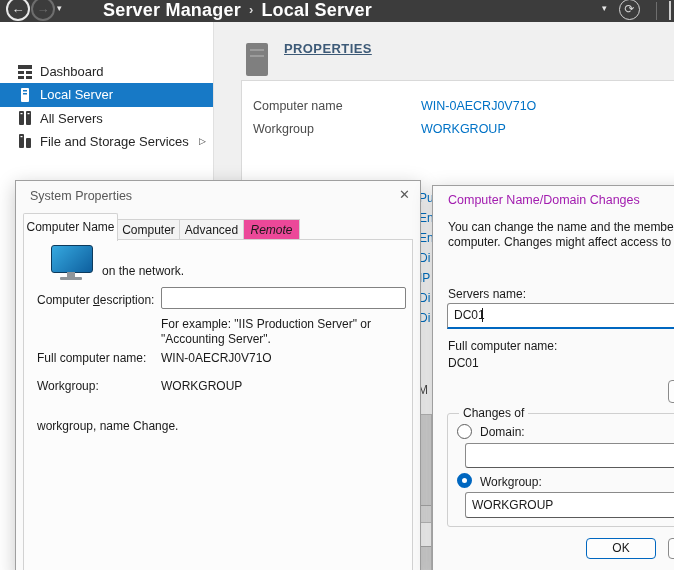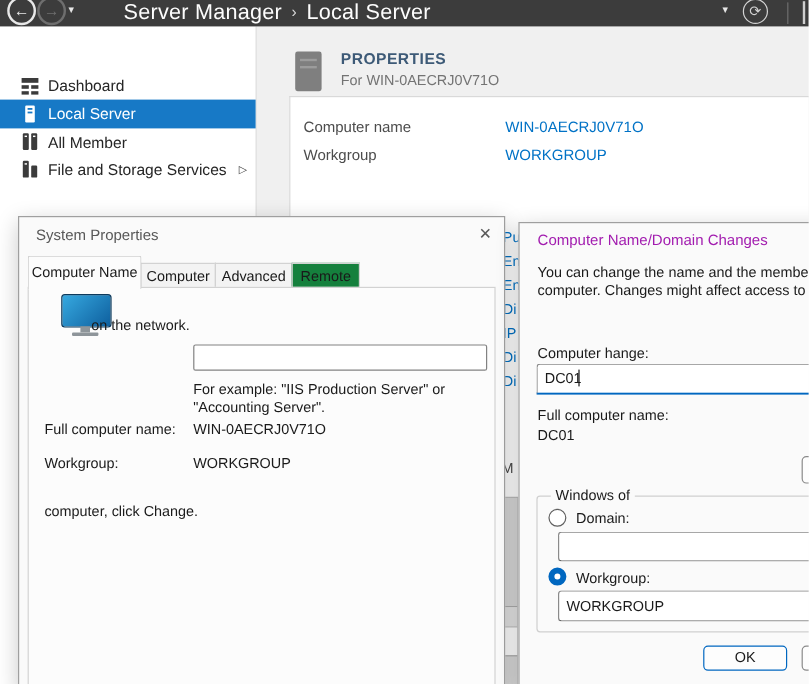--- a/index.html
+++ b/index.html
@@ -3,21 +3,21 @@
 <meta charset="utf-8">
 <style>
   html,body{margin:0;padding:0;}
   #screen{position:relative;width:674px;height:570px;overflow:hidden;
     font-family:"Liberation Sans","DejaVu Sans",sans-serif;background:#f0f0f0;
     -webkit-font-smoothing:antialiased;}
   .abs{position:absolute;white-space:nowrap;}
   
   .topbar{left:0;top:0;width:674px;height:22px;background:#3c3c3c;z-index:2;}
   .navcircle{border-radius:50%;width:20px;height:20px;text-align:center;line-height:19px;font-size:13px;}
-  .bartitle{font-size:18px;font-weight:400;color:#fdfdfd;letter-spacing:.2px;}
+  .bartitle{font-size:18px;font-weight:700;color:#fdfdfd;letter-spacing:.2px;}
   
   .sidebar{left:0;top:22px;width:213px;height:548px;background:#ffffff;}
   .sidediv{left:213px;top:22px;width:1px;height:548px;background:#e0e0e0;}
   .sbitem{left:0;width:213px;height:23px;cursor:default;}
   .sbitem .lbl{position:absolute;left:40px;top:4px;font-size:13px;color:#262626;}
   .sbitem.sel{background:#1779c6;}
   .sbitem.sel .lbl{color:#ffffff;}
   .sbicon{position:absolute;left:17px;top:3px;width:16px;height:16px;}
   
   .panel{left:241px;top:80px;width:433px;height:490px;background:#ffffff;
@@ -80,39 +80,38 @@
     <span class="lbl">Local Server</span>
   </div>
 
   <div class="abs sbitem" style="top:107px;">
     <svg class="sbicon" viewBox="0 0 16 16">
       <rect x="2" y="1" width="5" height="14" rx="1" fill="#3b3b3b"></rect>
         <rect x="9" y="1" width="5" height="14" rx="1" fill="#3b3b3b"></rect>
       <rect x="3.5" y="3" width="2" height="1.2" fill="#fff"></rect>
         <rect x="10.5" y="3" width="2" height="1.2" fill="#fff"></rect>
       </svg>
-    <span class="lbl">All Member</span>
+    <span class="lbl">All Servers</span>
   </div>
 
   <div class="abs sbitem" style="top:130px;padding-left:12px;">
     <svg class="sbicon" viewBox="0 0 16 16">
       <rect x="2" y="1" width="5" height="14" rx="1" fill="#3b3b3b"></rect>
         <rect x="9" y="5" width="5" height="10" rx="1" fill="#3b3b3b"></rect>
       <rect x="3.5" y="3" width="2" height="1.2" fill="#fff"></rect>
       </svg>
     <span class="lbl">File and Storage Services</span>
     <span style="position:absolute;left:199px;top:6px;font-size:9px;color:#3b3b3b;">▷</span>
   </div>
 
   <div class="abs" style="left:246px;top:43px;width:22px;height:33px;background:#7f7f7f;border-radius:2px;">
     <div style="position:absolute;left:4px;top:6px;width:14px;height:2px;background:#9c9c9c;"></div>
     <div style="position:absolute;left:4px;top:12px;width:14px;height:2px;background:#9c9c9c;"></div>
   </div>
-  <div class="abs" style="left:284px;top:41px;font-size:13px;font-weight:bold;color:#3d5a77;letter-spacing:.4px;">PROPERTIES</div>
-  <div class="abs" style="left:284px;top:60px;font-size:12px;color:#737373;">For WIN-0AECRJ0V71O</div>
+  <div class="abs" style="left:284px;top:41px;font-size:13px;font-weight:bold;color:#3d5a77;letter-spacing:.4px;text-decoration:underline;">PROPERTIES</div>
 
   <div class="abs panel"></div>
   <div class="abs plabel" style="left:253px;top:99px;">Computer name</div>
   <div class="abs pvalue" style="left:421px;top:99px;">WIN-0AECRJ0V71O</div>
   <div class="abs plabel" style="left:253px;top:122px;">Workgroup</div>
   <div class="abs pvalue" style="left:421px;top:122px;">WORKGROUP</div>
 
   <div class="abs frag" style="left:419px;top:191px;">Pu</div>
   <div class="abs frag" style="left:419px;top:211px;">En</div>
   <div class="abs frag" style="left:419px;top:231px;">En</div>
@@ -130,66 +129,69 @@
     <div class="seg" style="top:131px;height:25px;background:#d9d9d9;border-top:1px solid #adadad;"></div>
   </div>
 
   <div class="abs dialog" style="left:15px;top:180px;width:404px;height:395px;z-index:5;">
     <div class="abs dlgtitle" style="left:14px;top:8px;">System Properties</div>
     <div class="abs" style="left:383px;top:6px;font-size:13px;color:#5a5a5a;cursor:pointer;">✕</div>
 
     <div class="abs tab" style="left:7px;top:32px;width:93px;height:27px;line-height:27px;background:#fcfcfc;z-index:2;border-radius:2px 2px 0 0;"><span>Computer Name</span></div>
     <div class="abs tab" style="left:101px;top:38px;width:61px;height:21px;line-height:21px;background:#f3f3f3;"><span>Computer</span></div>
     <div class="abs tab" style="left:163px;top:38px;width:63px;height:21px;line-height:21px;background:#f3f3f3;"><span>Advanced</span></div>
-    <div class="abs tab" style="left:227px;top:38px;width:55px;height:21px;line-height:21px;background:#15803d;"><span>Remote</span></div>
+    <div class="abs tab" style="left:227px;top:38px;width:55px;height:21px;line-height:21px;background:#ec4899;font-style:italic;"><span>Remote</span></div>
 
     <div class="abs" style="left:7px;top:58px;width:388px;height:340px;background:#fcfcfc;border:1px solid #d2d2d2;z-index:1;"></div>
 
     <div class="abs" style="left:35px;top:64px;z-index:2;">
       <div style="width:40px;height:26px;border:1px solid #0d3a5c;border-radius:3px;background:linear-gradient(135deg,#36a9e0,#0e5f9e);"></div>
       <div style="position:absolute;left:16px;top:27px;width:8px;height:5px;background:#8e959a;"></div>
       <div style="position:absolute;left:9px;top:32px;width:22px;height:3px;background:#8e959a;border-radius:1px;"></div>
     </div>
 
-    <div class="abs dtext" style="left:60px;top:83px;z-index:2;">on the network.</div>
-
+    <div class="abs dtext" style="left:86px;top:83px;z-index:2;">on the network.</div>
+
+    <div class="abs dtext" style="left:21px;top:112px;z-index:2;">
+      <span>Computer </span><span class="accel">d</span><span>escription:</span>
+    </div>
     <input class="abs input" style="left: 145px; top: 106px; width: 233px; height: 20px; z-index: 2; padding: 0px 5px;" value="">
 
     <div class="abs dtext" style="left:145px;top:136px;z-index:2;">For example: "IIS Production Server" or</div>
     <div class="abs dtext" style="left:145px;top:151px;z-index:2;">"Accounting Server".</div>
 
     <div class="abs dtext" style="left:21px;top:170px;z-index:2;">Full computer name:</div>
     <div class="abs dtext" style="left:145px;top:170px;z-index:2;">WIN-0AECRJ0V71O</div>
 
     <div class="abs dtext" style="left:21px;top:198px;z-index:2;">Workgroup:</div>
     <div class="abs dtext" style="left:145px;top:198px;z-index:2;">WORKGROUP</div>
 
-    <div class="abs dtext" style="left:21px;top:238px;z-index:2;">computer, click Change.</div>
+    <div class="abs dtext" style="left:21px;top:238px;z-index:2;">workgroup, name Change.</div>
 
   </div>
 
   <div class="abs dialog" style="left:432px;top:185px;width:262px;height:390px;z-index:6;">
     <div class="abs dlgtitle" style="left:15px;top:7px;color:#a21caf;">Computer Name/Domain Changes</div>
 
     <div class="abs dtext" style="left:15px;top:34px;">You can change the name and the membership o</div>
     <div class="abs dtext" style="left:15px;top:49px;">computer. Changes might affect access to networ</div>
 
-    <div class="abs dtext" style="left:15px;top:101px;">Computer hange:</div>
+    <div class="abs dtext" style="left:15px;top:101px;">Servers name:</div>
     <div class="abs" style="left:14px;top:117px;width:250px;height:23px;background:#fff;border:1px solid #8a8a8a;border-bottom:2px solid #0067c0;border-radius:3px 3px 0 0;">
       <span class="dtext" style="position:absolute;left:6px;top:4px;">DC01</span>
       <span style="position:absolute;left:34px;top:4px;width:1px;height:14px;background:#1a1a1a;display:inline-block;"></span>
     </div>
 
     <div class="abs dtext" style="left:15px;top:153px;">Full computer name:</div>
     <div class="abs dtext" style="left:15px;top:170px;">DC01</div>
 
     <div class="abs btn" style="left:235px;top:194px;width:46px;height:21px;line-height:21px;"></div>
 
     <div class="abs" style="left:14px;top:227px;width:250px;height:112px;border:1px solid #cfcfcf;border-radius:3px;"></div>
-    <div class="abs dtext" style="left:26px;top:220px;background:#fafafa;padding:0 4px;">Windows of</div>
+    <div class="abs dtext" style="left:26px;top:220px;background:#fafafa;padding:0 4px;">Changes of</div>
 
     <div class="abs radio" style="left:24px;top:238px;"></div>
     <div class="abs dtext" style="left:47px;top:239px;">Domain:</div>
     <div class="abs w11input" style="left:32px;top:257px;width:240px;height:23px;">
       <span class="dtext" style="position:absolute;left:6px;top:4px;"></span>
     </div>
 
     <div class="abs radio on" style="left:24px;top:287px;"></div>
     <div class="abs dtext" style="left:47px;top:289px;">Workgroup:</div>
     <div class="abs w11input" style="left:32px;top:306px;width:240px;height:24px;">

